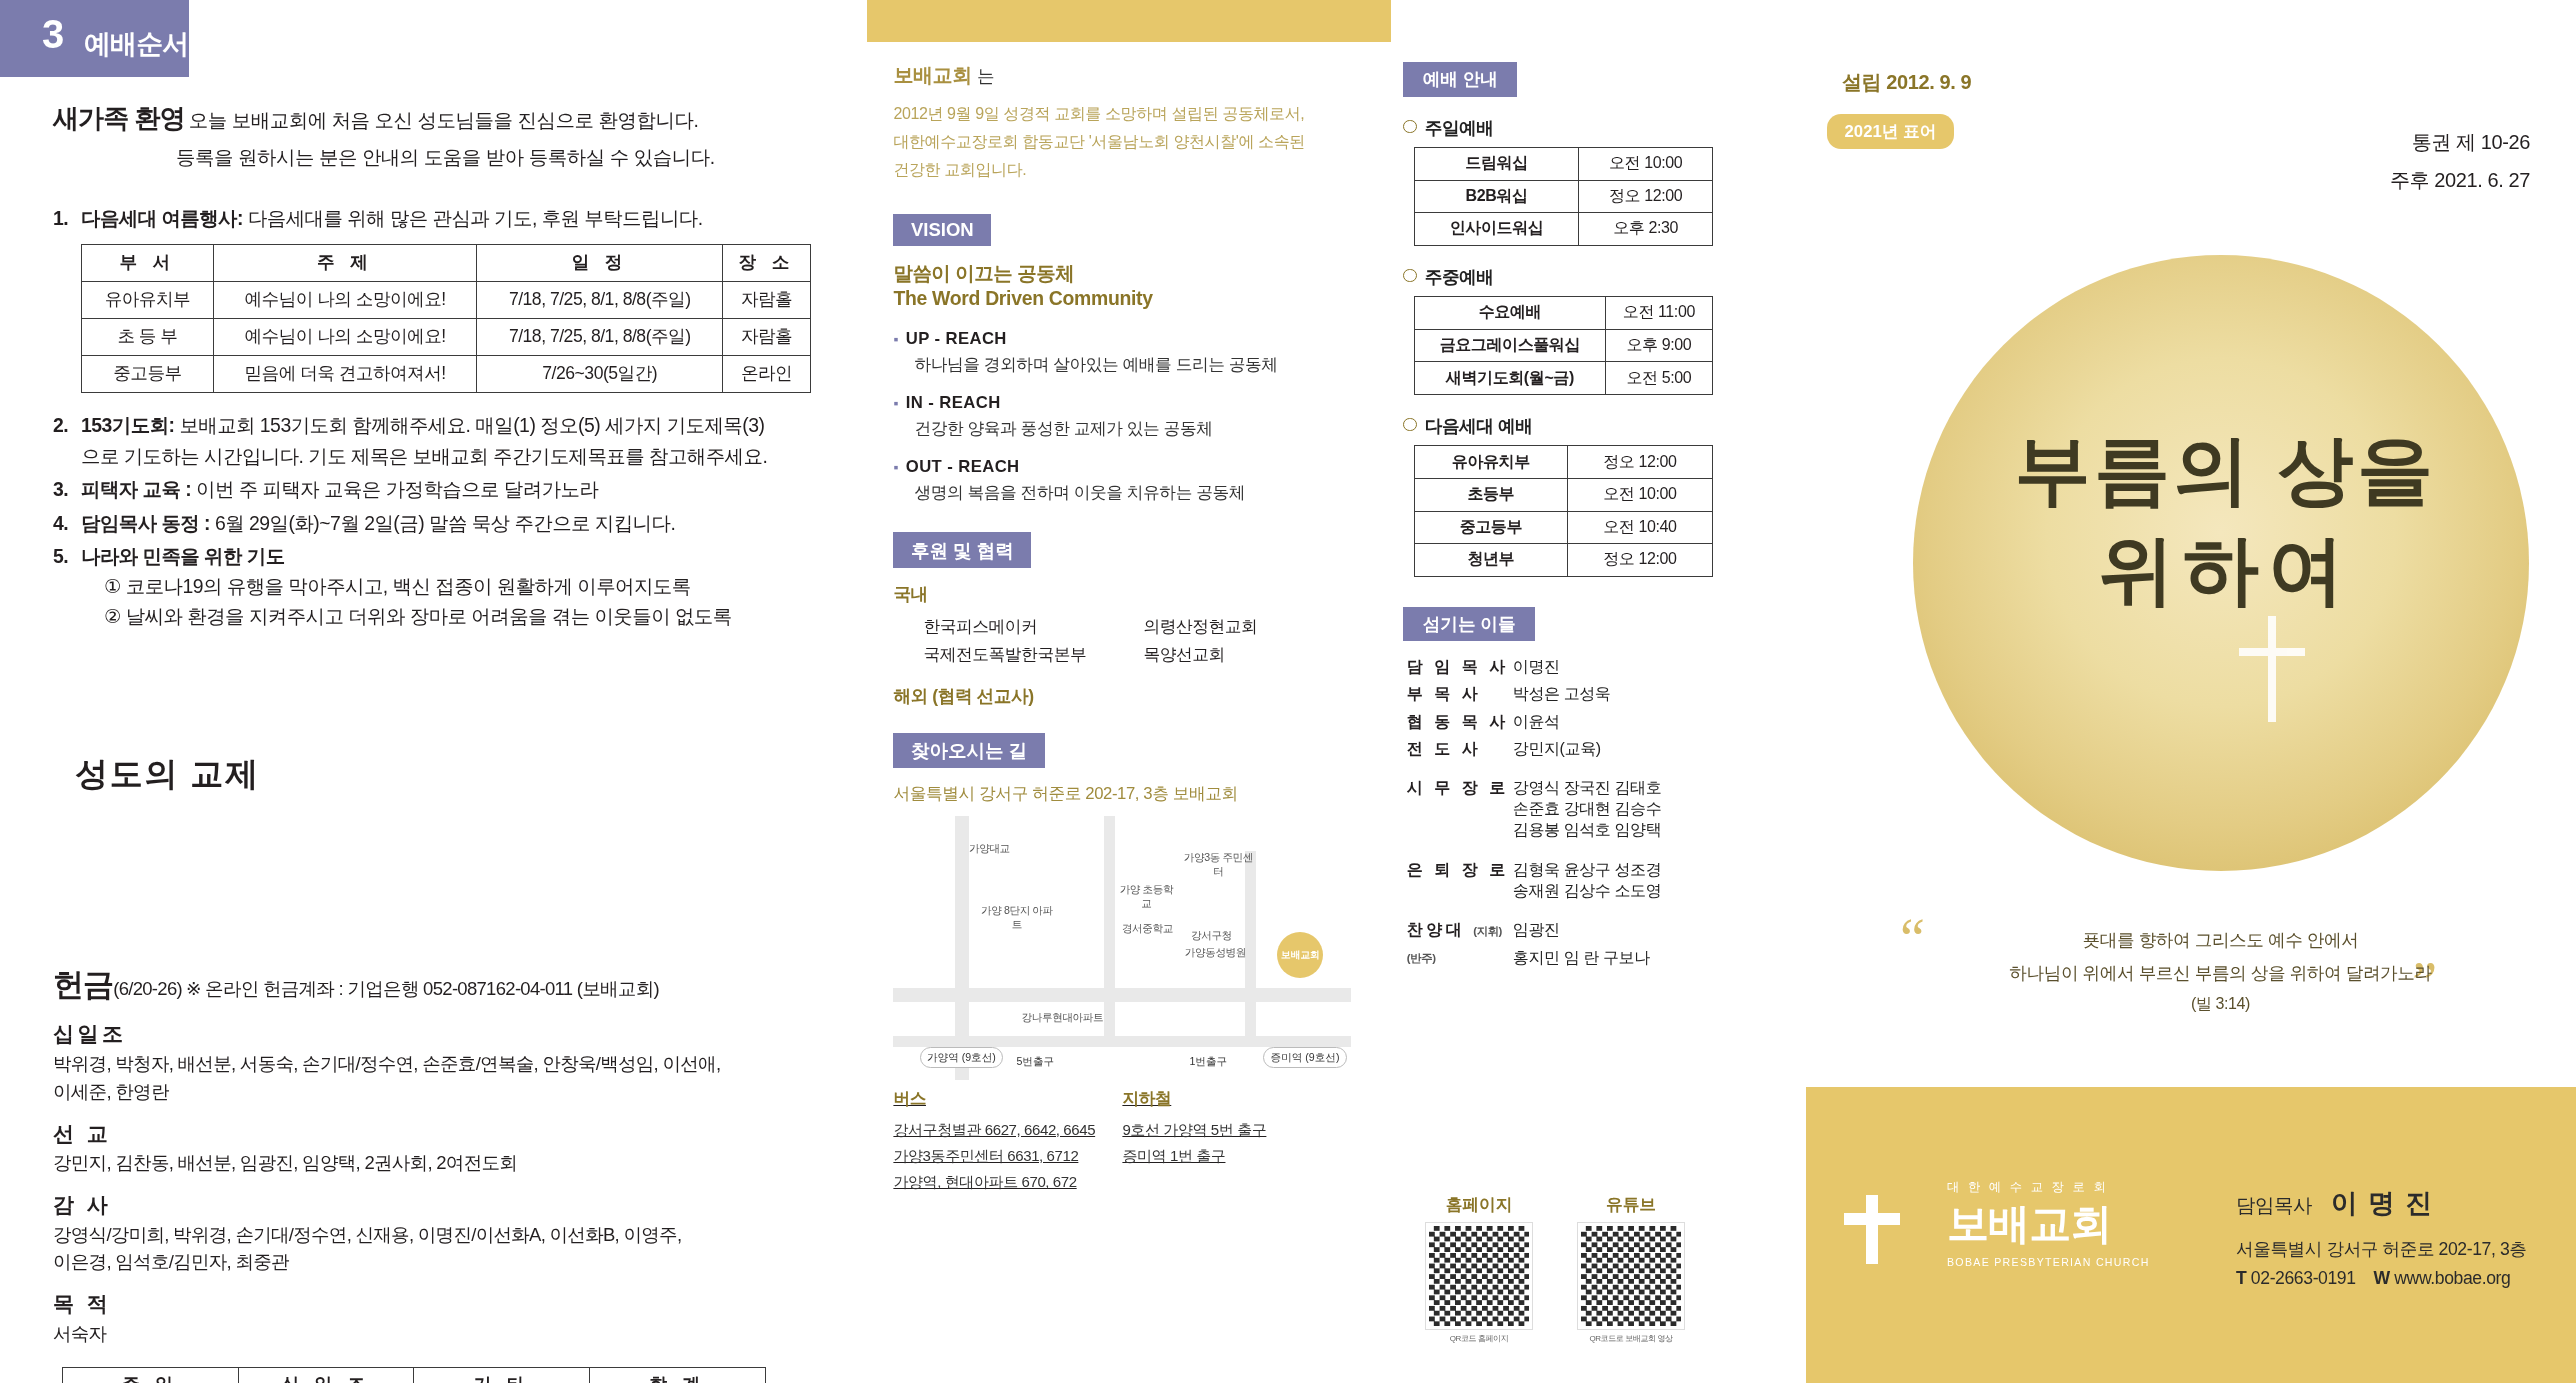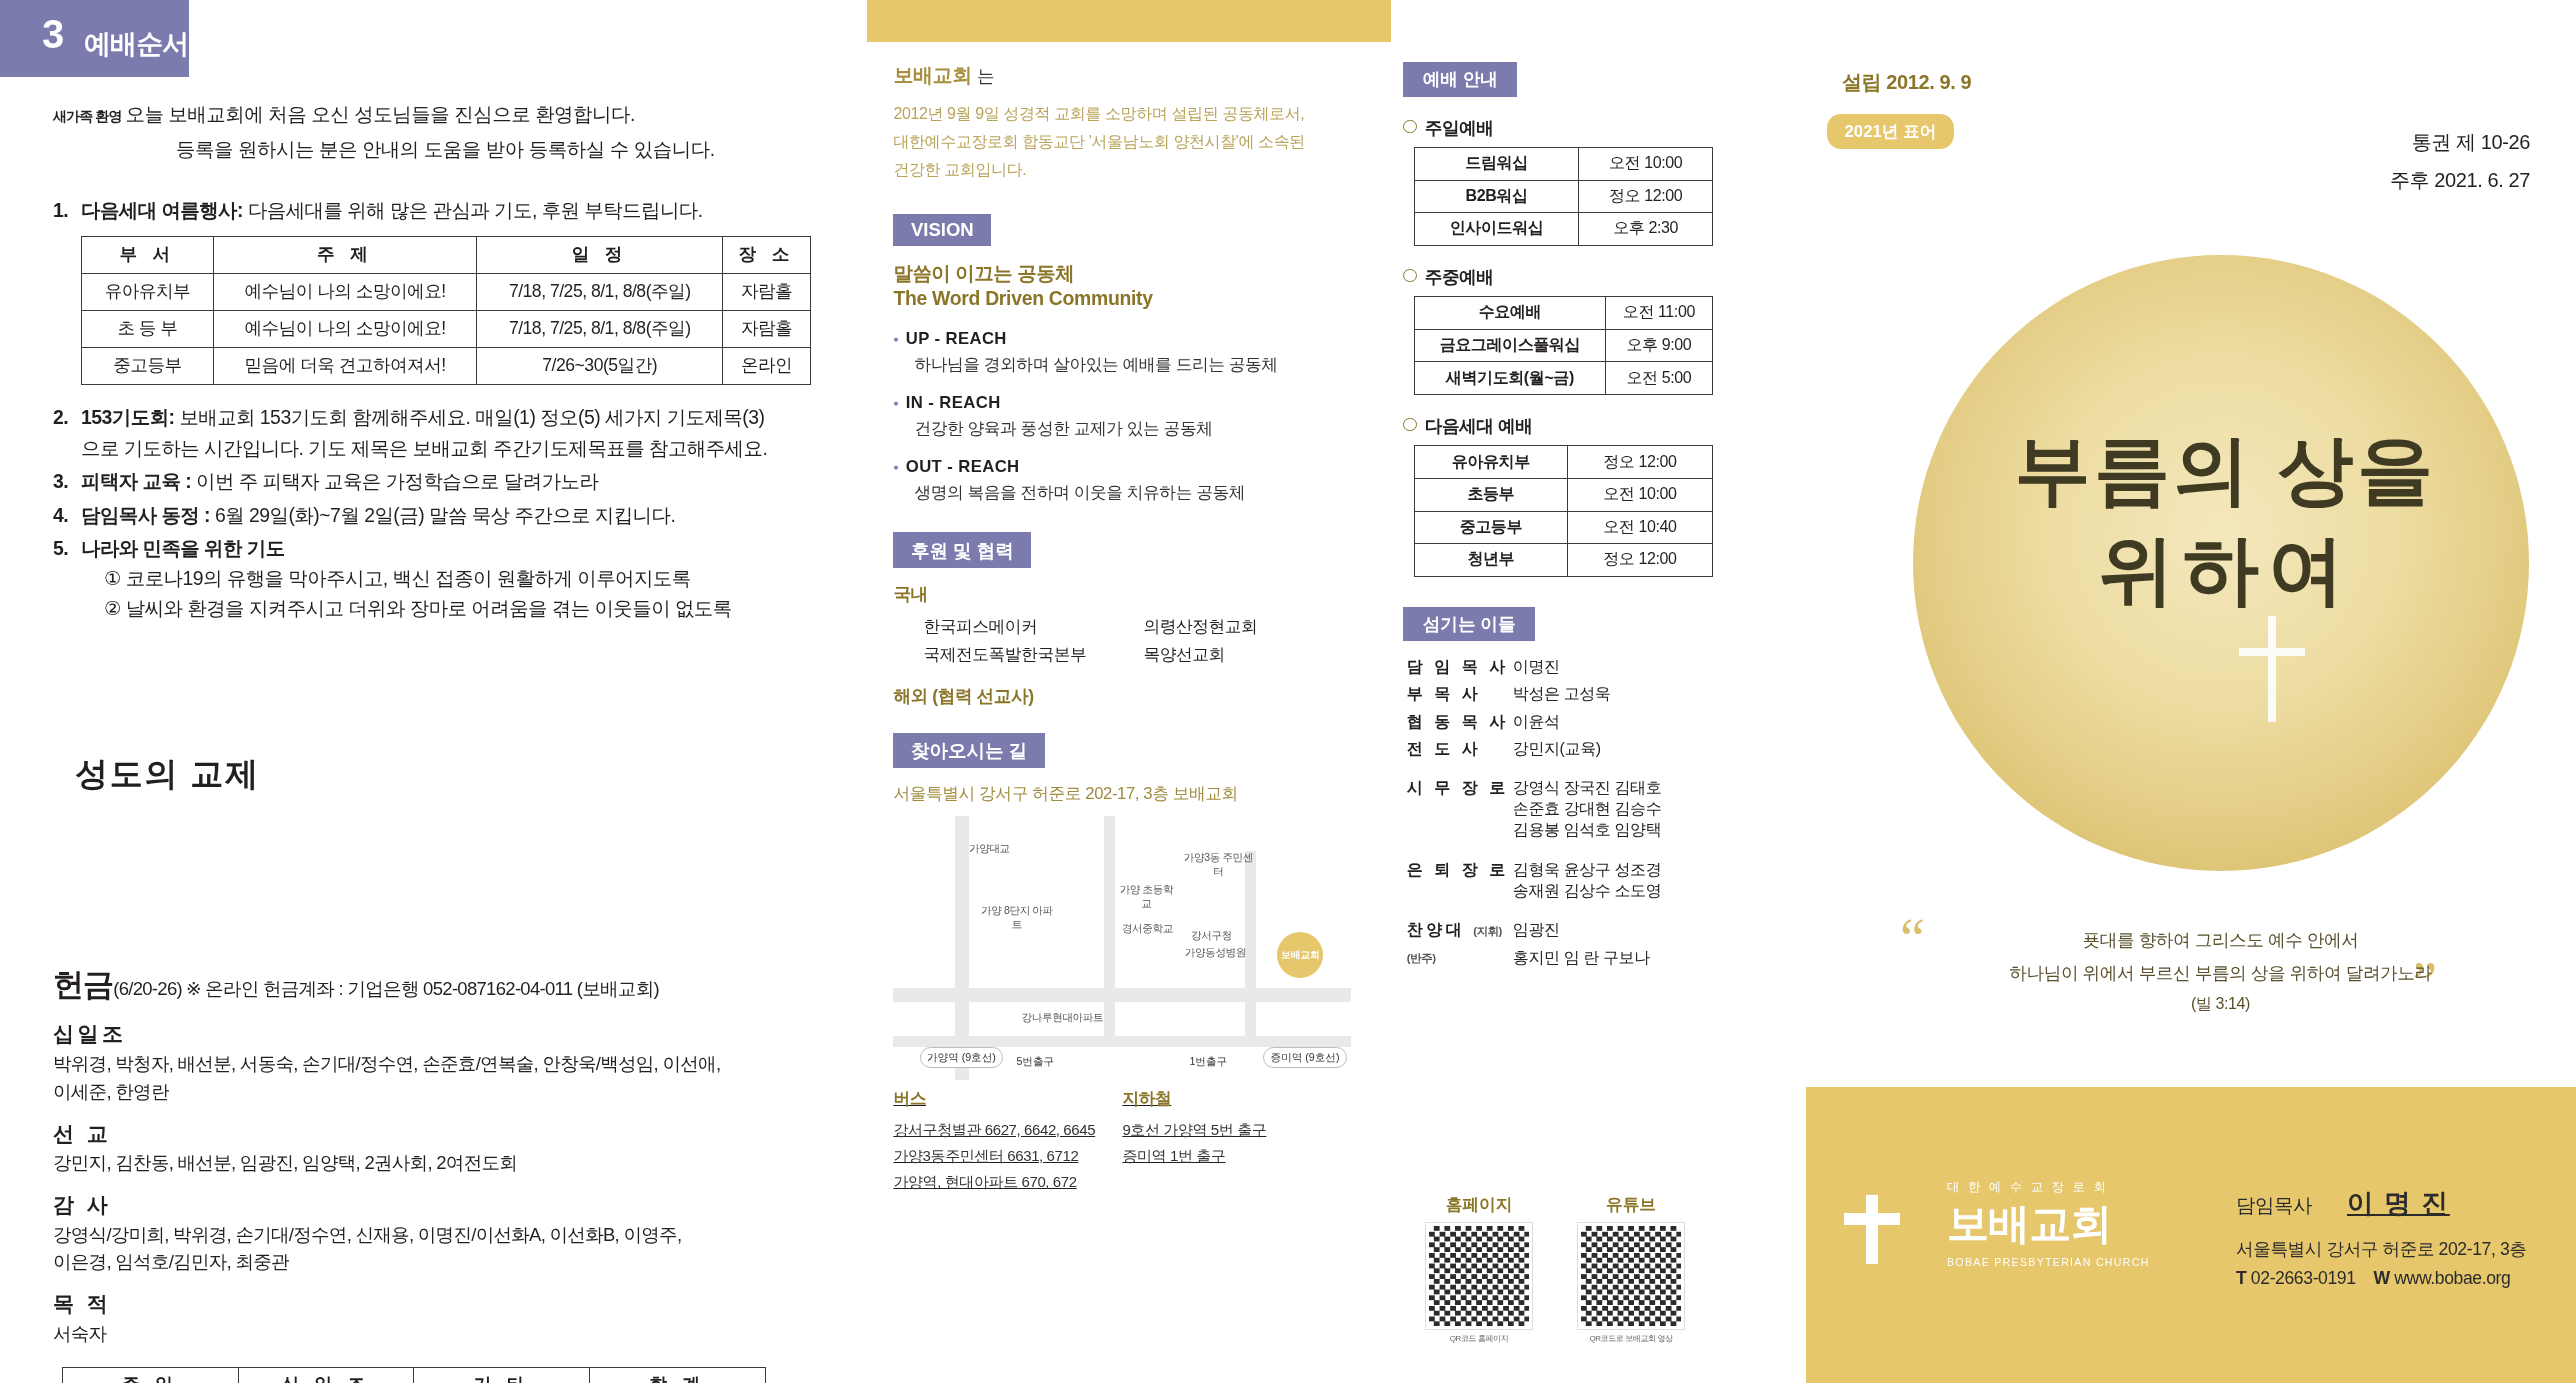--- a/index.html
+++ b/index.html
@@ -23,21 +23,21 @@
   .purple-bar .bigno {
     position:absolute; left:42px; top:12.3px;
     font-size:40px; font-weight:bold; color:#ffffff; letter-spacing:-1.8px;
   }
   .purple-bar .bartitle {
     position:absolute; left:84px; top:26.4px;
     font-size:27px; font-weight:bold; color:#ffffff; letter-spacing:-0.9px;
   }
 
   .l-sec1 { position:absolute; left:53px; top:101px; width:792px; }
-  .newfam-title { font-size:14px; font-weight:bold; letter-spacing:-0.9px; }
+  .newfam-title { font-size:26px; font-weight:bold; letter-spacing:-0.9px; }
   .newfam-line1 { font-size:19.4px; letter-spacing:-0.4px; }
   .newfam-line2 { font-size:19.4px; letter-spacing:-0.4px; margin-top:8px; padding-left:123px;}
 
   .ol { margin-top:32px; font-size:19.4px; letter-spacing:-0.5px; line-height:1.55; }
   .ol .item { display:flex; margin-bottom:3.5px; }
   .ol .num { width:28px; flex:0 0 28px; font-weight:bold; }
   .ol .bodytxt { flex:1 1 auto; }
   .ol .bodytxt b { font-weight:bold; }
   .ol .circ { padding-left:23px; }
 
@@ -188,21 +188,21 @@
   .logo-wrap .denom { font-size:12.3px; letter-spacing:2.6px; margin-left:81px; }
   .logo-wrap .lname { font-size:42px; font-weight:bold; letter-spacing:-0.9px; margin-left:81px; }
   .logo-wrap .lname-en { font-size:10.6px; letter-spacing:1.3px; margin-left:81px; margin-top:3.5px; }
   .logo-cross {
     position:absolute; left:0px; top:16px; width:12.3px; height:69px; background:#fff;
   }
   .logo-cross::before { content:""; position:absolute; left:-22px; top:17.6px; width:56px; height:12.3px; background:#fff; }
 
   .foot-right { position:absolute; left:493px; top:1186px; color:#2b2b2b; }
   .foot-right .pline { font-size:19.4px; letter-spacing:-0.4px; }
-  .foot-right .pname { font-size:26.4px; font-weight:bold; letter-spacing:1.8px; margin-left:30px;text-decoration:underline; }
+  .foot-right .pname { font-size:26.4px; font-weight:bold; letter-spacing:1.8px; margin-left:14px; }
   .foot-right .aline { font-size:17.6px; margin-top:16px; letter-spacing:-0.4px; }
   .foot-right .cline { font-size:17.6px; margin-top:7px; letter-spacing:-0.4px; }
 
   .divider-v { position:absolute; top:0; width:0.9px; height:1383px; background:#e4e4e4; }
 </style>
 </head>
 <body>
 
 <div class="page">
 

